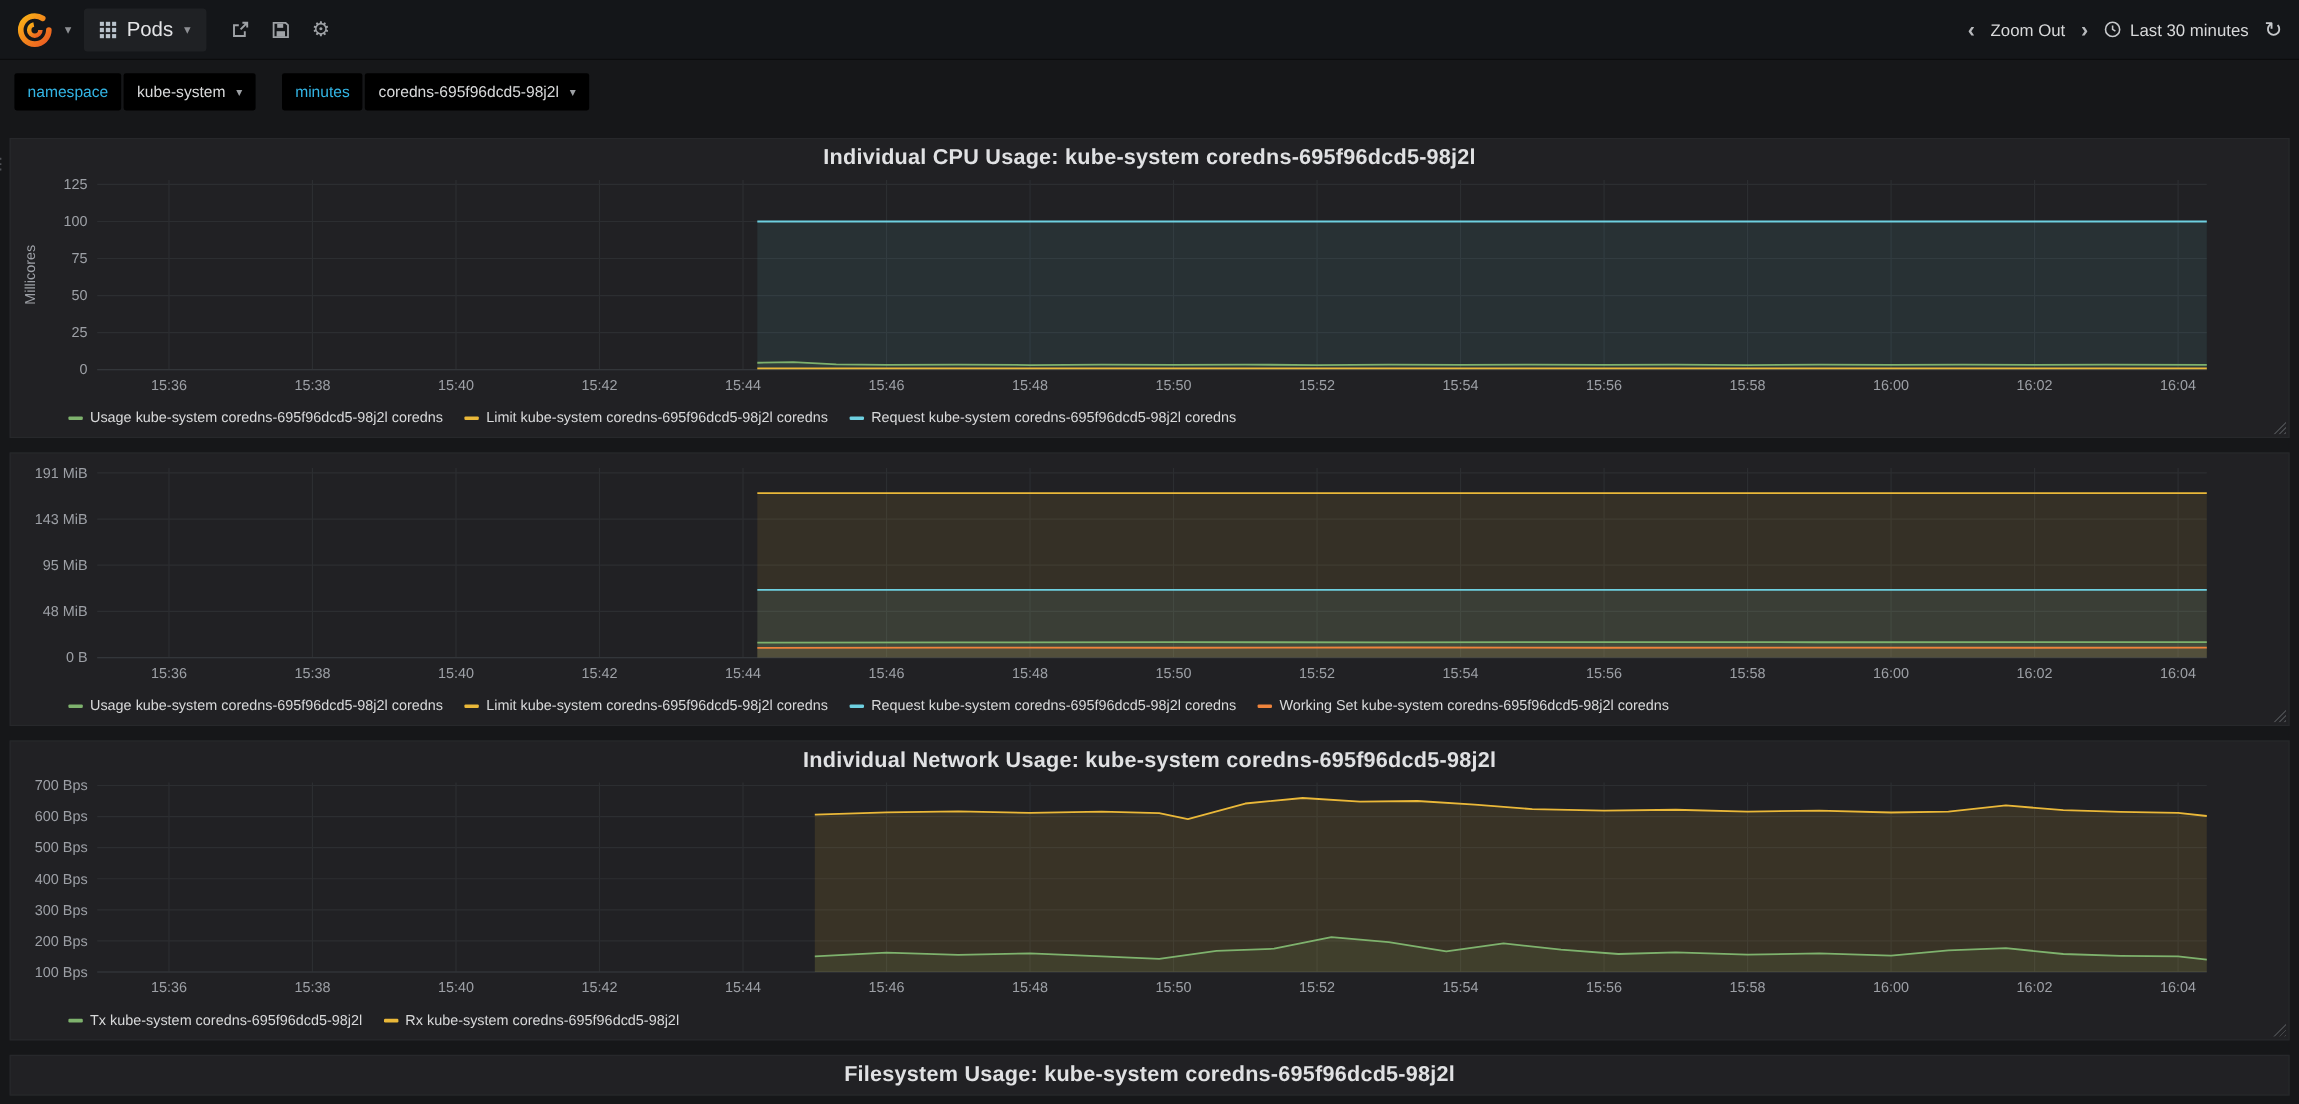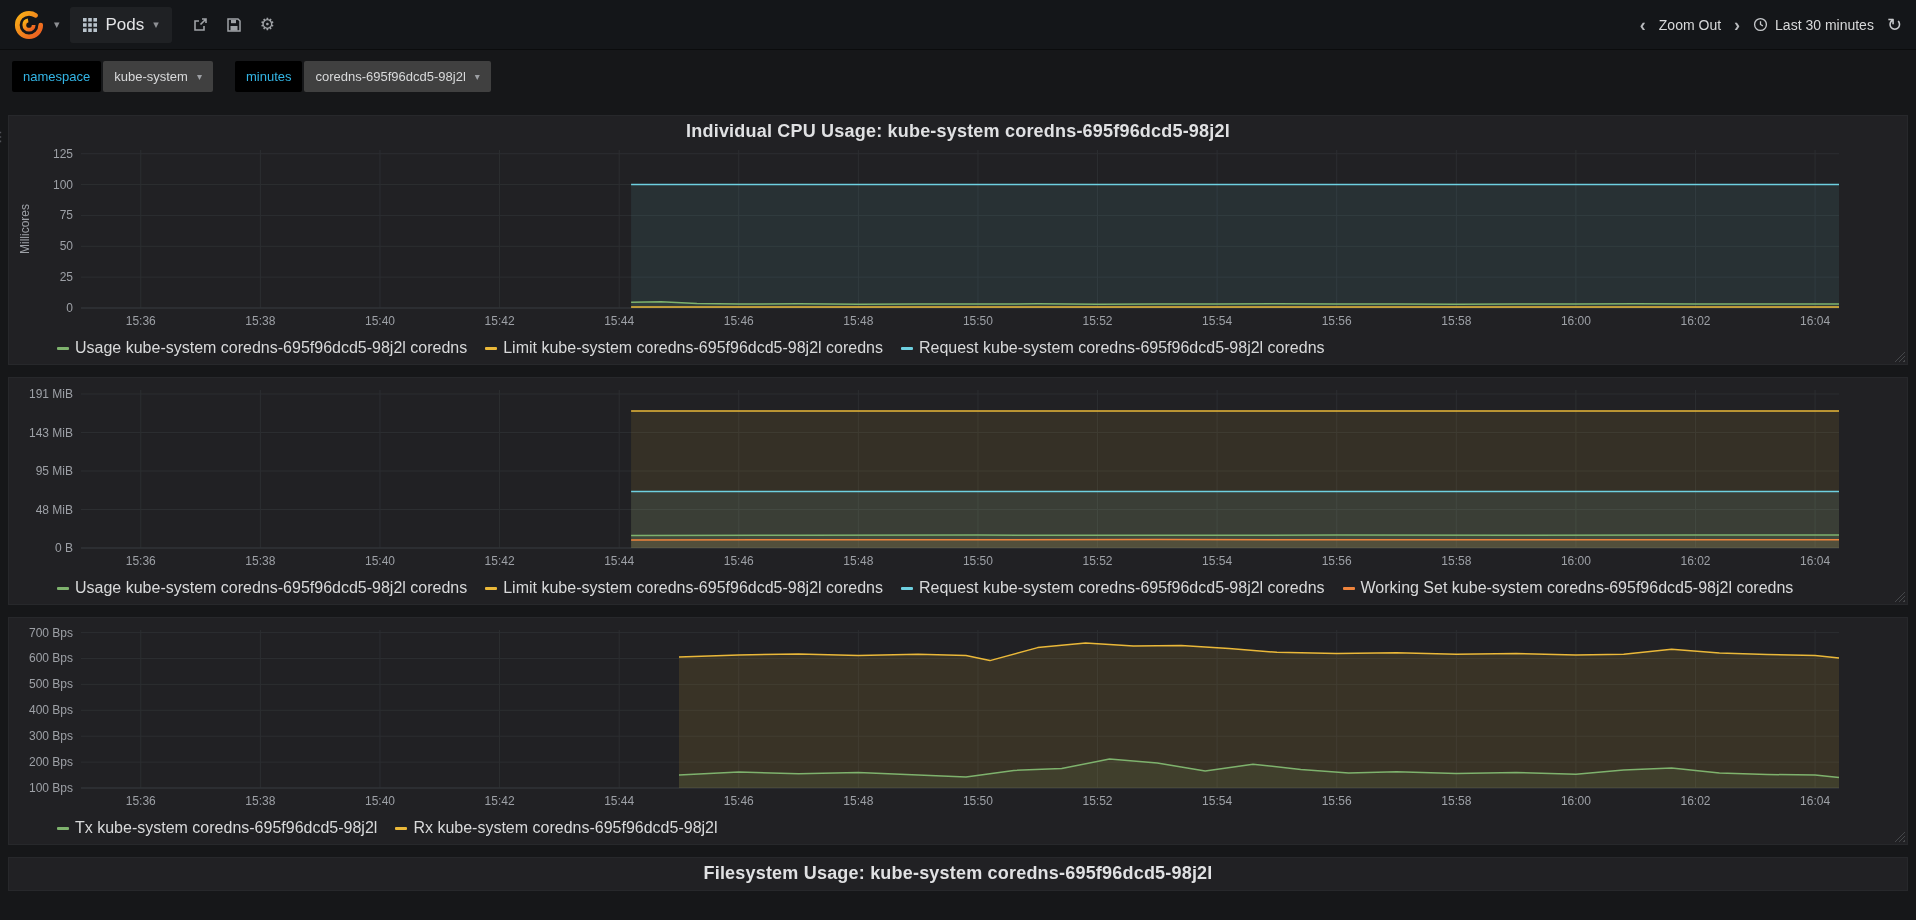--- a/index.html
+++ b/index.html
@@ -29,38 +29,38 @@
   .timepicker { display: flex; gap: 7px; cursor: pointer; }
   .refresh { font-size: 18px; color: #c7c9cc; cursor: pointer; }
   
   .submenu { display: flex; align-items: center; gap: 22px; padding: 11px 12px; }
   .var-group { display: flex; gap: 2px; }
   .var-label {
     background: #000000; color: #33b5e5; font-size: 13px;
     padding: 8px 11px; border-radius: 2px; cursor: pointer;
   }
   .var-value {
-    background: #404040; color: #d8d9da; font-size: 13px;
+    background: #000000; color: #d8d9da; font-size: 13px;
     padding: 8px 11px; border-radius: 2px; display: flex; align-items: center; gap: 9px; cursor: pointer;
   }
   .var-value .caret { font-size: 10px; color: #9da0a4; }
   
   main { padding: 0 8px; position: relative; }
   .drag-dots { position: absolute; left: -6px; top: 14px; color: #505257; font-size: 13px; }
   .panel {
     position: relative; background: #212124; border: 1px solid #27282b;
     margin-top: 12px; padding: 4px 8px 6px;
   }
   .panel-title {
     margin: 0; text-align: center; font-size: 18px; font-weight: 700;
     color: #e0e1e3; line-height: 22px; cursor: pointer; letter-spacing: .2px;
   }
   svg.chart { display: block; }
   svg text.tick { font-family: "Liberation Sans", sans-serif; font-size: 12px; fill: #9da0a6; }
-  .legend { display: flex; gap: 18px; padding-left: 40px; font-size: 16px; color: #d8d9da; height: 20px; }
+  .legend { display: flex; gap: 18px; padding-left: 40px; font-size: 12px; color: #d8d9da; height: 20px; }
   .legend-item { display: flex; align-items: center; cursor: pointer; white-space: nowrap; }
   .swatch { display: inline-block; width: 12px; height: 3px; border-radius: 1px; margin-right: 6px; }
   .resize {
     position: absolute; right: 2px; bottom: 2px; width: 11px; height: 11px;
     background: repeating-linear-gradient(135deg, transparent 0 2px, #45474a 2px 3px);
     clip-path: polygon(100% 0, 100% 100%, 0 100%);
     cursor: nwse-resize;
   }
 </style>
 </head>
@@ -292,20 +292,21 @@
         </span>
         <span class="legend-item">
           <span class="swatch" style="background: rgb(239, 132, 60);"></span>
           <span>Working Set kube-system coredns-695f96dcd5-98j2l coredns</span>
         </span>
       </div>
     <span class="resize"></span>
   </section>
 
   <section class="panel">
+    <h2 class="panel-title">Individual Network Usage: kube-system coredns-695f96dcd5-98j2l</h2>
     <svg class="chart" width="1882" height="196">
         <line x1="64" y1="166" x2="1822" y2="166" stroke="#2c2e31" stroke-width="1"></line>
         <text x="56" y="170" text-anchor="end" class="tick">100 Bps</text>
         <line x1="64" y1="140.0983606557377" x2="1822" y2="140.0983606557377" stroke="#2c2e31" stroke-width="1"></line>
         <text x="56" y="144.0983606557377" text-anchor="end" class="tick">200 Bps</text>
         <line x1="64" y1="114.19672131147541" x2="1822" y2="114.19672131147541" stroke="#2c2e31" stroke-width="1"></line>
         <text x="56" y="118.19672131147541" text-anchor="end" class="tick">300 Bps</text>
         <line x1="64" y1="88.29508196721312" x2="1822" y2="88.29508196721312" stroke="#2c2e31" stroke-width="1"></line>
         <text x="56" y="92.29508196721312" text-anchor="end" class="tick">400 Bps</text>
         <line x1="64" y1="62.39344262295083" x2="1822" y2="62.39344262295083" stroke="#2c2e31" stroke-width="1"></line>

